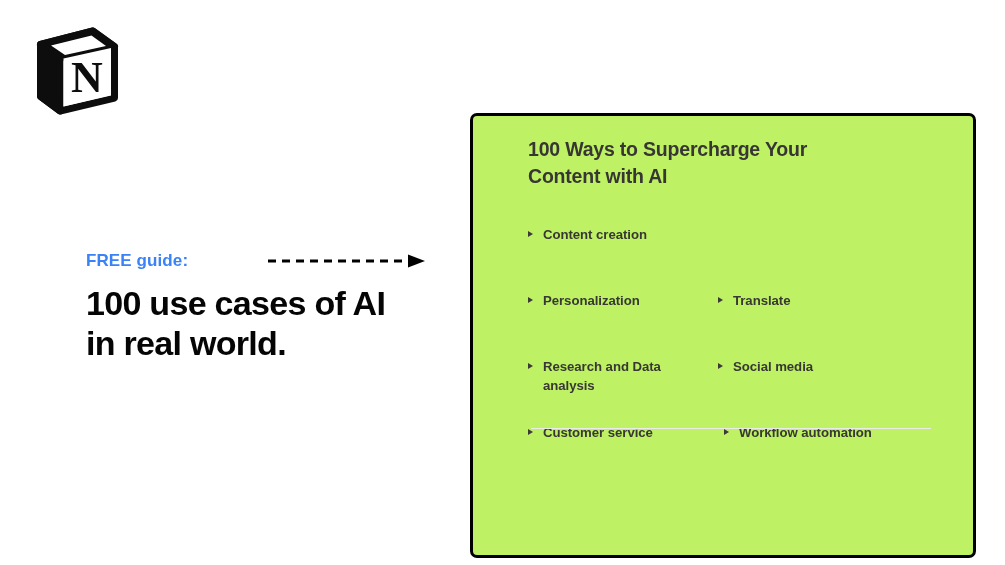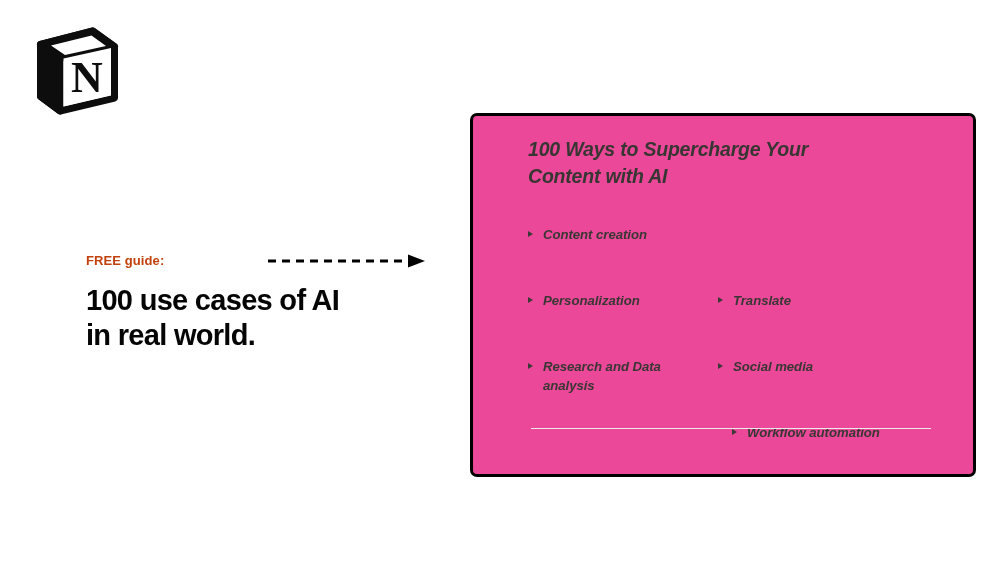--- a/index.html
+++ b/index.html
@@ -29,55 +29,54 @@
     position: absolute;
     left: 86px;
     top: 245px;
     width: 360px;
   }
   #promo-eyebrow-row {
     height: 32px;
     position: relative;
   }
   #free-guide-label {
-    font-size: 13px;
-    font-weight: bold;
-    color: #c2410c;
+    font-size: 17px;
+    font-weight: bold;
+    color: #3b82f6;
     letter-spacing: 0.1px;
     line-height: 32px;
   }
   #dashed-arrow {
     position: absolute;
     left: 182px;
     top: 8px;
     width: 158px;
     height: 16px;
   }
   #promo-headline {
     margin-top: 6px;
-    font-size: 29px;
+    font-size: 34px;
     font-weight: bold;
     color: #050505;
     line-height: 1.19;
     letter-spacing: -0.7px;
     white-space: pre-line;
   }
 
   
   #guide-card {
     position: absolute;
     left: 470px;
     top: 113px;
     width: 506px;
-    height: 364px;
+    height: 445px;
     box-sizing: border-box;
-    background: #ec4899;
+    background: #bef264;
     border: 3px solid #000000;
     border-radius: 7px;
-    font-style: italic;
   }
   #card-title {
     position: absolute;
     left: 55px;
     top: 20px;
     width: 370px;
     font-size: 19.5px;
     font-weight: bold;
     color: #373632;
     line-height: 1.38;
@@ -96,21 +95,21 @@
     height: 66px;
   }
   .toggle-item {
     position: absolute;
     display: flex;
     align-items: flex-start;
     gap: 10px;
   }
   .toggle-item.col-left  { left: 0px; width: 180px; }
   .toggle-item.col-right { left: 190px; width: 210px; }
-  .toggle-item.indented  { left: 204px; }
+  .toggle-item.indented  { left: 196px; }
 
   .toggle-arrow {
     flex: 0 0 auto;
     width: 0;
     height: 0;
     margin-top: 5px;
     border-left: 5px solid #3b3a37;
     border-top: 3.5px solid transparent;
     border-bottom: 3.5px solid transparent;
   }
@@ -197,20 +196,24 @@
         <span class="toggle-arrow"></span>
         <span class="toggle-label">Research and Data analysis</span>
       </div>
       <div class="toggle-item col-right">
         <span class="toggle-arrow"></span>
         <span class="toggle-label">Social media</span>
       </div>
     </div>
 
     <div class="list-row">
+      <div class="toggle-item col-left">
+        <span class="toggle-arrow"></span>
+        <span class="toggle-label">Customer service</span>
+      </div>
       <div class="toggle-item col-right indented">
         <span class="toggle-arrow"></span>
         <span class="toggle-label">Workflow automation</span>
       </div>
     </div>
 
   </div>
 
   <div id="card-divider"></div>
 </div>

